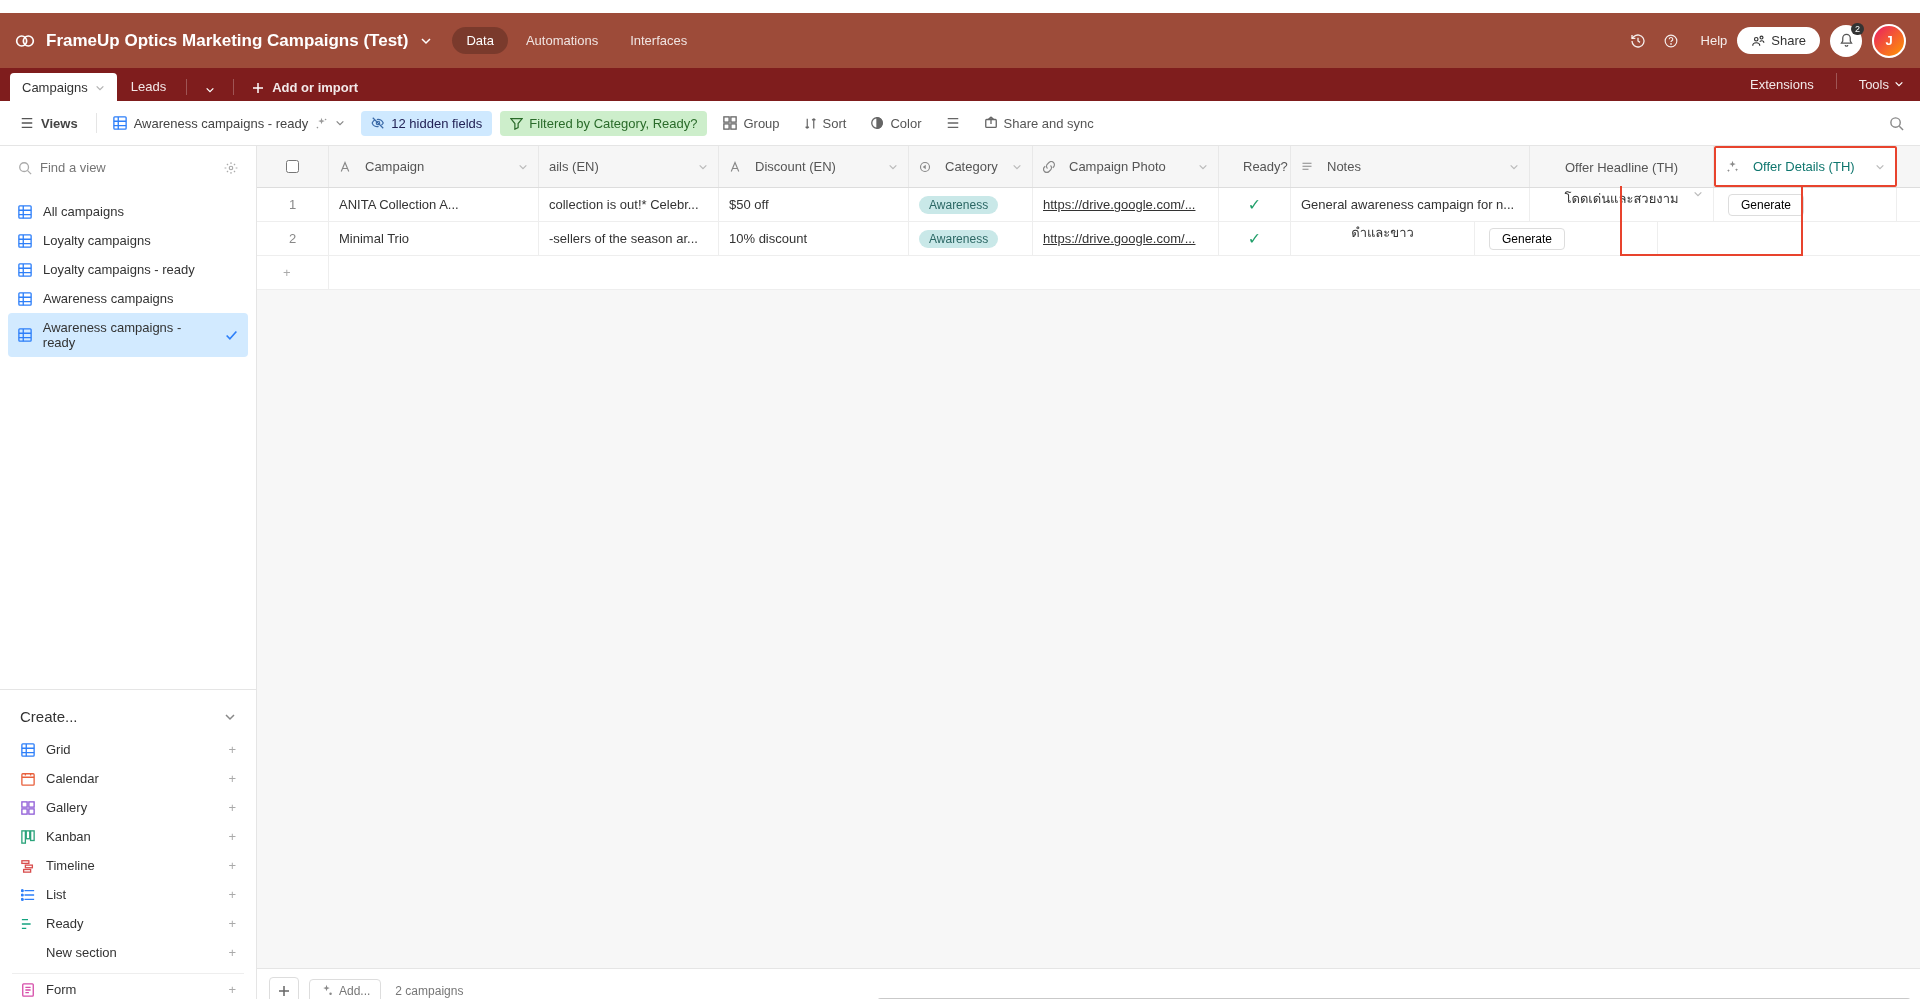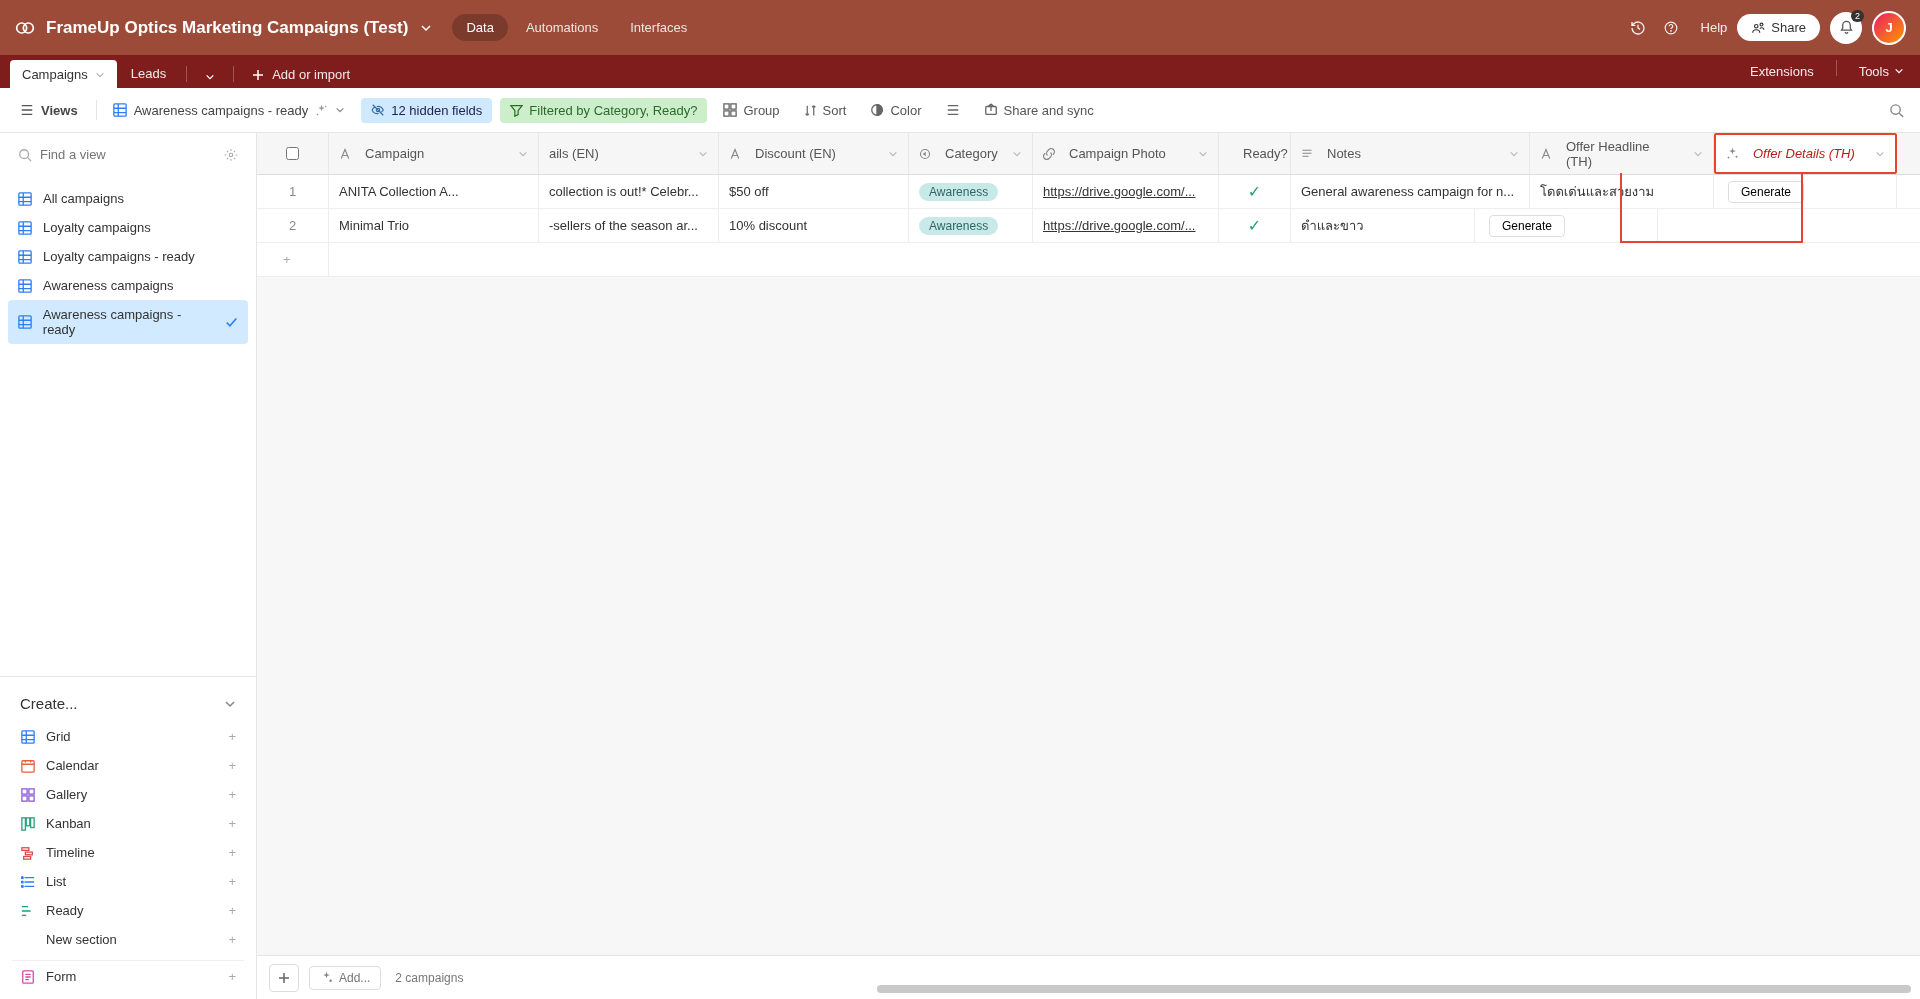--- a/index.html
+++ b/index.html
@@ -1,19 +1,19 @@
 <!DOCTYPE html>
 <html><head>
 <meta charset="utf-8">
 <style>
 * { margin: 0; padding: 0; box-sizing: border-box; font-family: -apple-system, BlinkMacSystemFont, "Segoe UI", Helvetica, Arial, sans-serif; }
 body { width: 1920px; height: 999px; overflow: hidden; background: #fff; font-size: 13px; color: #333; }
 
 
-.top-header { background: #9d4b39; height: 55px; display: flex; align-items: center; padding: 0 14px; color: #fff; }
+.top-header { background: #9d4b39; height: 55px; display: flex; align-items: center; padding: 0 14px; color: #fff; margin-top: 13px; }
 .top-header .logo { width: 22px; height: 22px; margin-right: 10px; display:flex; align-items:center; justify-content:center; }
 .top-header .base-name { font-weight: 700; font-size: 17px; margin-right: 6px; }
 .top-header .chev-btn { width: 24px; height: 24px; display:flex;align-items:center;justify-content:center; margin-right: 14px; cursor:pointer;}
 .top-header .nav-tabs { display: flex; gap: 4px; }
 .top-header .nav-tab { padding: 6px 14px; font-size: 13px; color: rgba(255,255,255,0.85); border-radius: 999px; cursor:pointer;}
 .top-header .nav-tab.active { background: rgba(0,0,0,0.22); color:#fff; }
 .top-header .spacer { flex: 1; }
 .top-header .icon-btn { width: 32px; height: 32px; display:flex;align-items:center;justify-content:center; border-radius:50%; cursor:pointer; color:rgba(255,255,255,0.9); }
 .top-header .help-btn { display:flex; align-items:center; gap:23px; color:rgba(255,255,255,0.9); margin: 0 10px; cursor:pointer; font-size:13px;}
 .top-header .share-btn { background:#fff; color:#333; padding: 6px 14px; border-radius: 999px; display:flex; align-items:center; gap:6px; font-size:13px; cursor:pointer; margin-right:10px; }
@@ -21,21 +21,21 @@
 .top-header .notif .badge { position:absolute; top:-2px; right:-2px; background:#333; color:#fff; font-size:9px; border-radius:999px; padding:1px 4px;}
 .top-header .avatar { width:34px; height:34px; border-radius:50%; background: linear-gradient(135deg,#e91e63,#ff9800); border:2px solid #fff; display:flex;align-items:center;justify-content:center; color:#fff; font-weight:600; font-size:13px; cursor:pointer;}
 
 
 .tables-bar { background:#7f1d1d; height:33px; display:flex; align-items:flex-end; padding: 0 10px; color:#fff;}
 .table-tab { background:#fff; color:#333; padding: 7px 12px 6px; border-radius: 4px 4px 0 0; display:flex; align-items:center; gap:7px; font-size:13px; cursor:pointer; }
 .table-tab.inactive { background:transparent; color:rgba(255,255,255,0.9); border-radius:0; padding:7px 14px; }
 .table-tab .chev { opacity:0.5; }
 .tables-bar .v-sep { width:1px; height:16px; background:rgba(255,255,255,0.25); margin: 0 6px 6px; }
 .tables-bar .dd-chev { padding: 0 12px 6px; cursor:pointer; color:rgba(255,255,255,0.85);}
-.tables-bar .add-import { display:flex; align-items:center; gap:8px; color:rgba(255,255,255,0.9); padding: 0 12px 6px; font-size:13px; cursor:pointer; }
+.tables-bar .add-import { display:flex; align-items:center; gap:8px; color:rgba(255,255,255,0.9); padding: 0 12px 6px; font-size:13px; cursor:pointer;font-weight:bold; }
 .tables-bar .right-tools { margin-left:auto; display:flex; align-items:center; gap:10px; padding-bottom:6px; color:rgba(255,255,255,0.9); font-size:13px;}
 .tables-bar .right-tools .tool { display:flex; align-items:center; gap:5px; cursor:pointer; padding:0 6px;}
 
 
 .view-bar { height:45px; border-bottom:1px solid #e5e5e5; display:flex; align-items:center; padding:0 10px; gap:8px; font-size:13px; color:#444;}
 .view-bar .views-btn { display:flex; align-items:center; gap:7px; padding:5px 10px; cursor:pointer;}
 .view-bar .v-sep { width:1px; height:20px; background:#e5e5e5; }
 .view-bar .curr-view { display:flex; align-items:center; gap:7px; padding:5px 8px; cursor:pointer; }
 .view-bar .grid-ic { color:#2d7ff9; }
 .view-bar .pill { padding:5px 10px; border-radius:4px; cursor:pointer; display:flex; align-items:center; gap:6px;}
@@ -73,21 +73,21 @@
 .hcell.highlight { border:2.5px solid #e8432d; border-radius:2px; z-index:2; background:#fff;}
 .grid-rows { background:#fff;}
 .grow { display:flex; height:34px; border-bottom:1px solid #eee;}
 .grow .rnum { width:72px; display:flex; align-items:center; justify-content:center; color:#888; border-right:1px solid #eee; background:#fff;}
 .grow .cell { border-right:1px solid #eee; display:flex; align-items:center; padding:0 10px; overflow:hidden; white-space:nowrap; text-overflow:ellipsis; background:#fff;}
 .cell .tag { background:#c9e8e8; color:#2b6764; padding:2px 10px; border-radius:999px; font-size:12px;}
 .cell a { color:#333; text-decoration:underline;}
 .cell .chk-mark { color:#22a06b; font-size:16px; margin:0 auto;}
 .cell .gen-btn { border:1px solid #ddd; background:#fff; padding:3px 12px; border-radius:4px; font-size:12px; cursor:pointer; margin-left:4px;}
 .cell.highlight-col { background:#fff;}
-.hcell.highlight .col-label { color:#b91c1c;font-style:italic; }
+.hcell.highlight .col-label { color:#0f766e; }
 .addrow { display:flex; height:34px; }
 .addrow .plus { width:72px; display:flex; align-items:center; padding-left:26px; color:#aaa; cursor:pointer; background:#fff; border-right:1px solid #eee; border-bottom:1px solid #eee;}
 .addrow .rest { flex:1; background:#fff; border-bottom:1px solid #eee;}
 .blank-fill { flex:1; background:#f7f7f7;}
 
 
 .grid-footer { height:44px; border-top:1px solid #e5e5e5; display:flex; align-items:center; padding:0 12px; gap:10px; background:#fff; font-size:12px; color:#777;}
 .grid-footer .fbtn { width:30px; height:28px; border:1px solid #ddd; border-radius:4px; display:flex;align-items:center;justify-content:center; cursor:pointer; color:#666;}
 .grid-footer .faddt { display:flex;align-items:center;gap:6px; border:1px solid #ddd; border-radius:4px; padding:4px 10px; cursor:pointer;}
 .grid-footer .count { margin-left:4px;}
@@ -101,21 +101,21 @@
 svg { display:block; }
 
 
 .w-campaign { width:210px; }
 .w-details-en { width:180px; }
 .w-discount { width:190px; }
 .w-category { width:124px; }
 .w-photo { width:186px; }
 .w-ready { width:72px; }
 .w-notes { width:239px; }
-.w-headline-th { width:184px; }
+.w-headline-th { width:184px;flex-direction:column; }
 .w-details-th { width:183px; }
 .w-addcol { width:56px; border-right:none !important; background:#f6f6f6; justify-content:center;}
 </style>
 </head>
 <body>
 
 <div class="top-header">
   <div class="logo">
     <svg width="20" height="20" viewBox="0 0 24 24" fill="none" stroke="#fff" stroke-width="2">
         <circle cx="8" cy="12" r="6"></circle>

